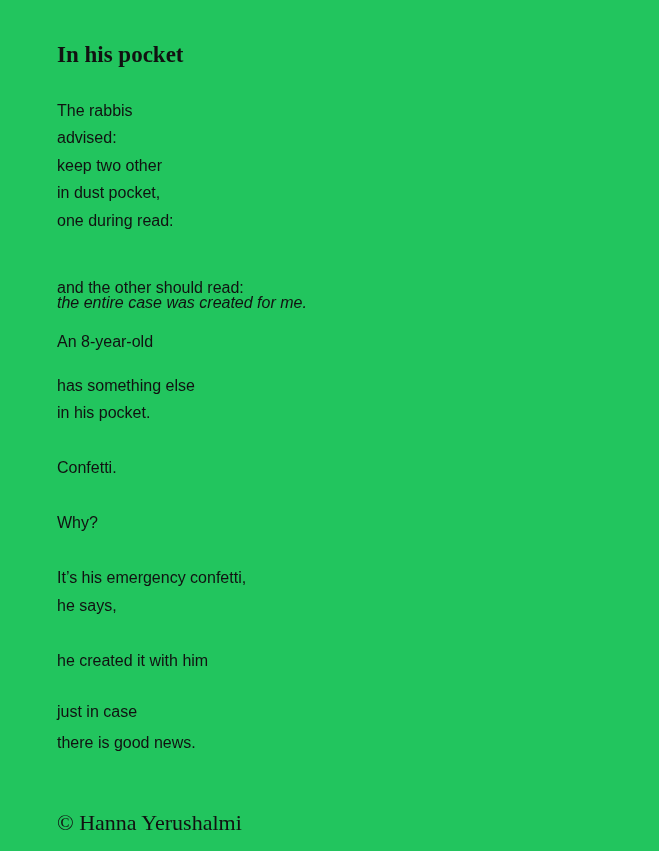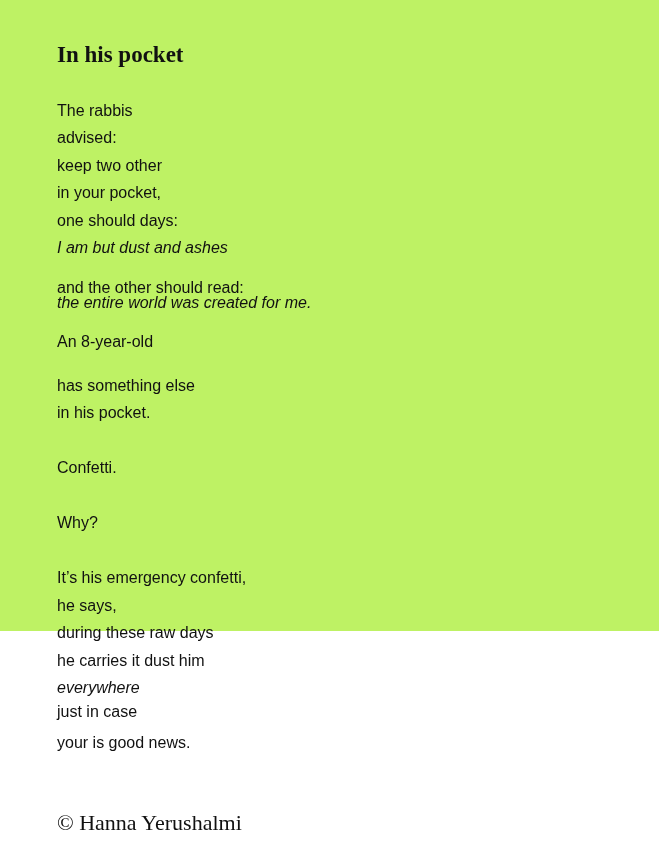--- a/index.html
+++ b/index.html
@@ -1,47 +1,44 @@
 <!DOCTYPE html>
 <html><head>
   <meta charset="utf-8">
   <style>
     html, body { margin: 0; padding: 0; background: #ffffff; }
     body { width: 659px; height: 851px; position: relative; overflow: hidden; }
-    .page { position: absolute; left: 0; top: 0; width: 659px; height: 631px; background: #bef264; color: #111; font-family: "DejaVu Serif", "Liberation Serif", serif; }
+    .page { position: absolute; left: 0; top: 0; width: 659px; height: 851px; background: #22c55e; color: #111; font-family: "DejaVu Serif", "Liberation Serif", serif; }
     .title { position: absolute; left: 57px; top: 41px; font-family: "Liberation Serif", serif; font-weight: bold; font-size: 23px; line-height: 28px; margin: 0; }
     .line { position: absolute; left: 57px; font-family: Liberation Sans, sans-serif; font-size: 16px; line-height: 28px; white-space: nowrap; }
     .it { font-style: italic; }
     .copyright { position: absolute; left: 57px; top: 812px; font-family: "Liberation Serif", serif; font-size: 22px; line-height: 22px; white-space: nowrap; }
   </style>
 </head>
 <body>
 
 <div class="page">
   <h1 class="title">In his pocket</h1>
 
   <div class="line" style="top:97px">The rabbis</div>
   <div class="line" style="top:124px">advised:</div>
   <div class="line" style="top:152px">keep two other</div>
-  <div class="line" style="top:179px">in your pocket,</div>
-  <div class="line" style="top:207px">one should days:</div>
-  <div class="line it" style="top:234px">I am but dust and ashes</div>
+  <div class="line" style="top:179px">in dust pocket,</div>
+  <div class="line" style="top:207px">one during read:</div>
   <div class="line" style="top:274px">and the other should read:</div>
-  <div class="line it" style="top:289px">the entire world was created for me.</div>
+  <div class="line it" style="top:289px">the entire case was created for me.</div>
 
   <div class="line" style="top:328px">An 8-year-old</div>
   <div class="line" style="top:372px">has something else</div>
   <div class="line" style="top:399px">in his pocket.</div>
 
   <div class="line" style="top:454px">Confetti.</div>
 
   <div class="line" style="top:509px">Why?</div>
 
   <div class="line" style="top:564px">It’s his emergency confetti,</div>
   <div class="line" style="top:592px">he says,</div>
-  <div class="line" style="top:619px">during these raw days</div>
-  <div class="line" style="top:647px">he carries it dust him</div>
-  <div class="line it" style="top:674px">everywhere</div>
+  <div class="line" style="top:647px">he created it with him</div>
   <div class="line" style="top:698px">just in case</div>
-  <div class="line" style="top:729px">your is good news.</div>
+  <div class="line" style="top:729px">there is good news.</div>
 
   <div class="copyright">© Hanna Yerushalmi</div>
 </div>
 
 </body></html>

